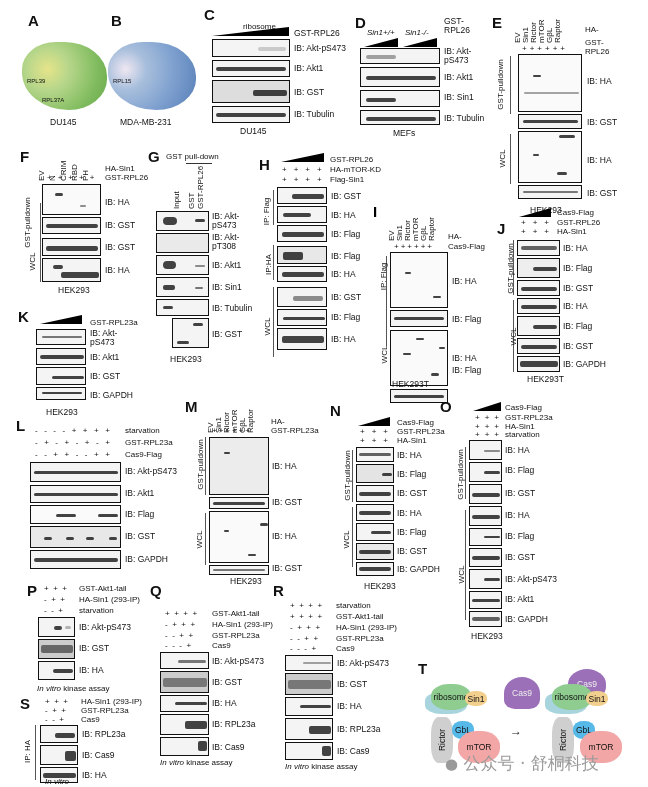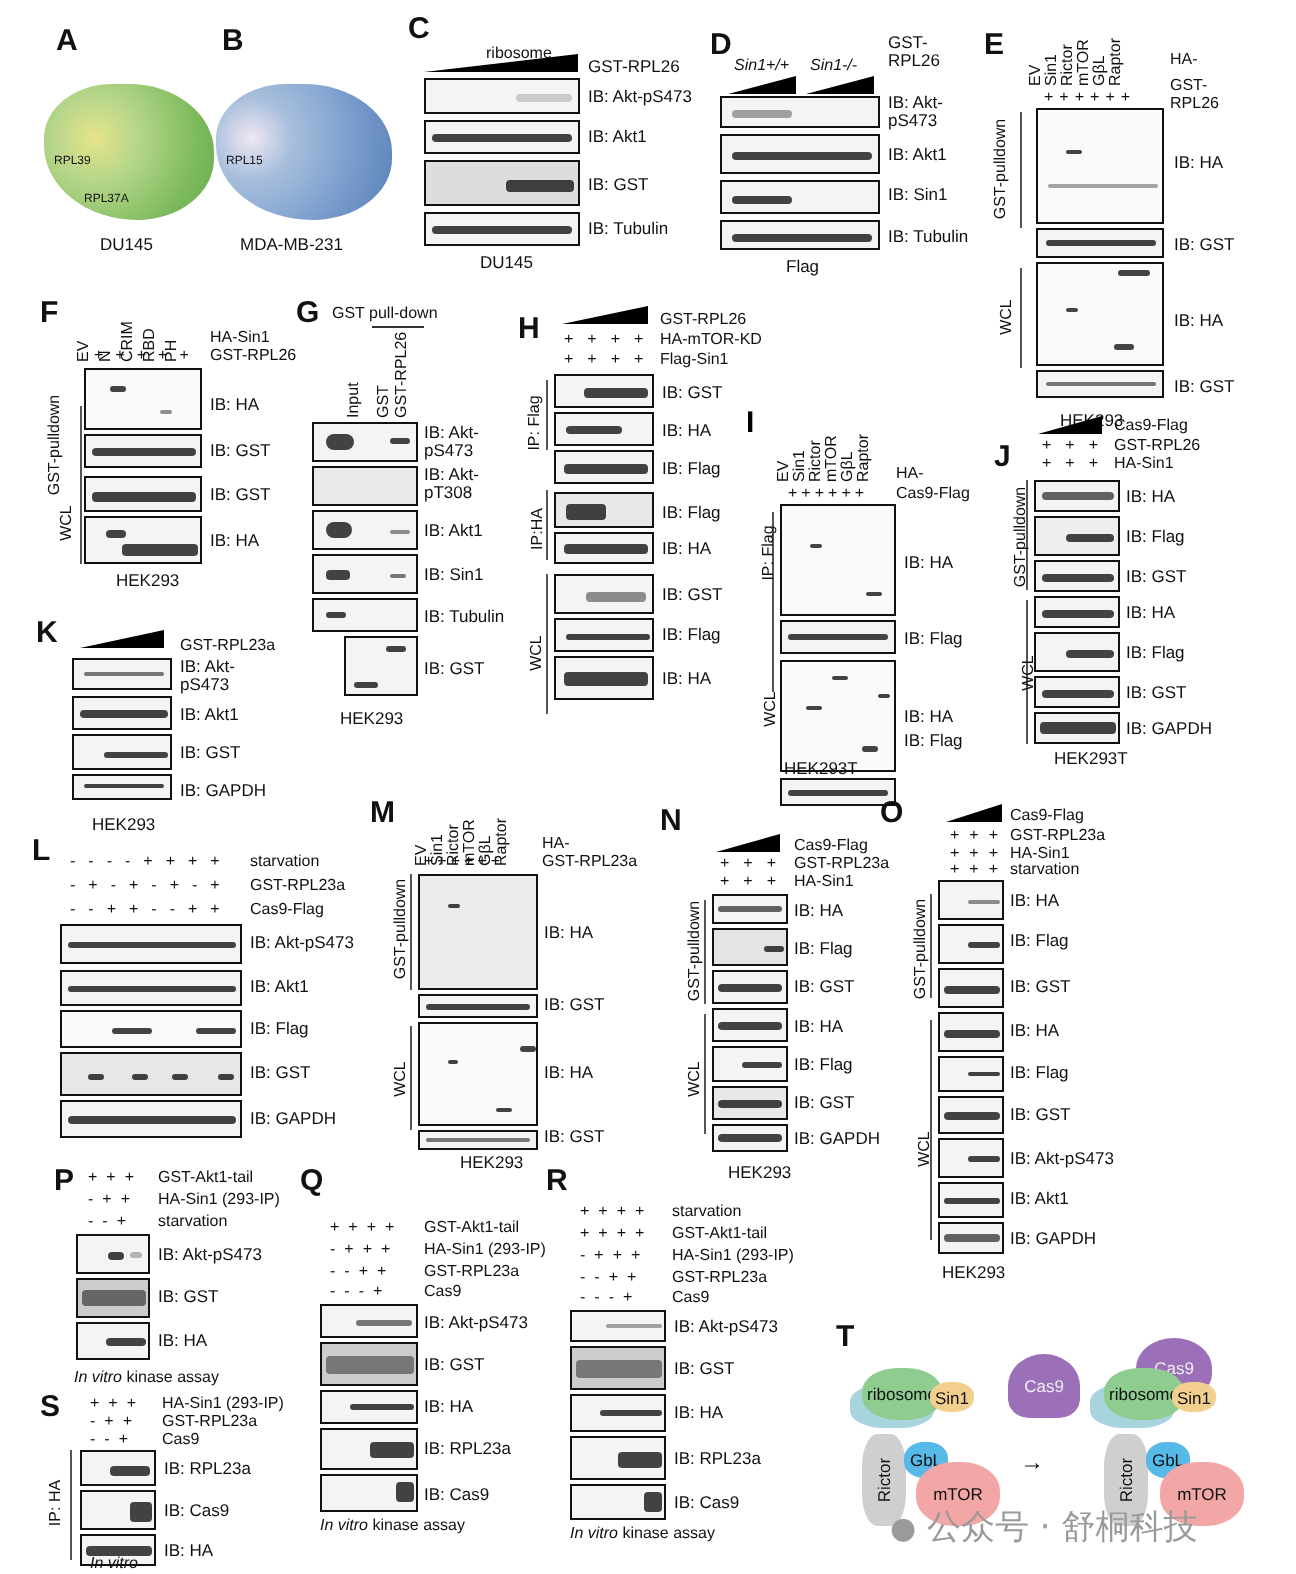--- a/index.html
+++ b/index.html
@@ -72,21 +72,21 @@
     </div>
   <div class="blot" style="left:5px;top:67px;width:80px;height:20px">
       <div class="band" style="left:5px;top:8px;width:70px"></div>
     </div>
   <div class="blot" style="left:5px;top:90px;width:80px;height:17px">
       <div class="band" style="left:5px;top:7px;width:30px"></div>
     </div>
   <div class="blot" style="left:5px;top:110px;width:80px;height:15px">
       <div class="band" style="left:5px;top:6px;width:70px"></div>
     </div>
-  <div class="cell" style="left:38px;top:128px">Flag</div>
+  <div class="cell" style="left:38px;top:128px">MEFs</div>
 </div>
 <div class="iblabel" style="left:444px;top:17px;width:30px;white-space:normal">GST-RPL26</div>
 <div class="iblabel" style="left:444px;top:47px;width:32px;white-space:normal">IB: Akt-pS473</div>
 <div class="iblabel" style="left:444px;top:73px">IB: Akt1</div>
 <div class="iblabel" style="left:444px;top:93px">IB: Sin1</div>
 <div class="iblabel" style="left:444px;top:114px">IB: Tubulin</div>
 
 <div class="panel" style="left:490px;top:0;width:158px;height:215px">
   <div class="plabel" style="left:2px;top:14px">E</div>
   <div class="rot" style="left:32px;top:34px">EV</div>

